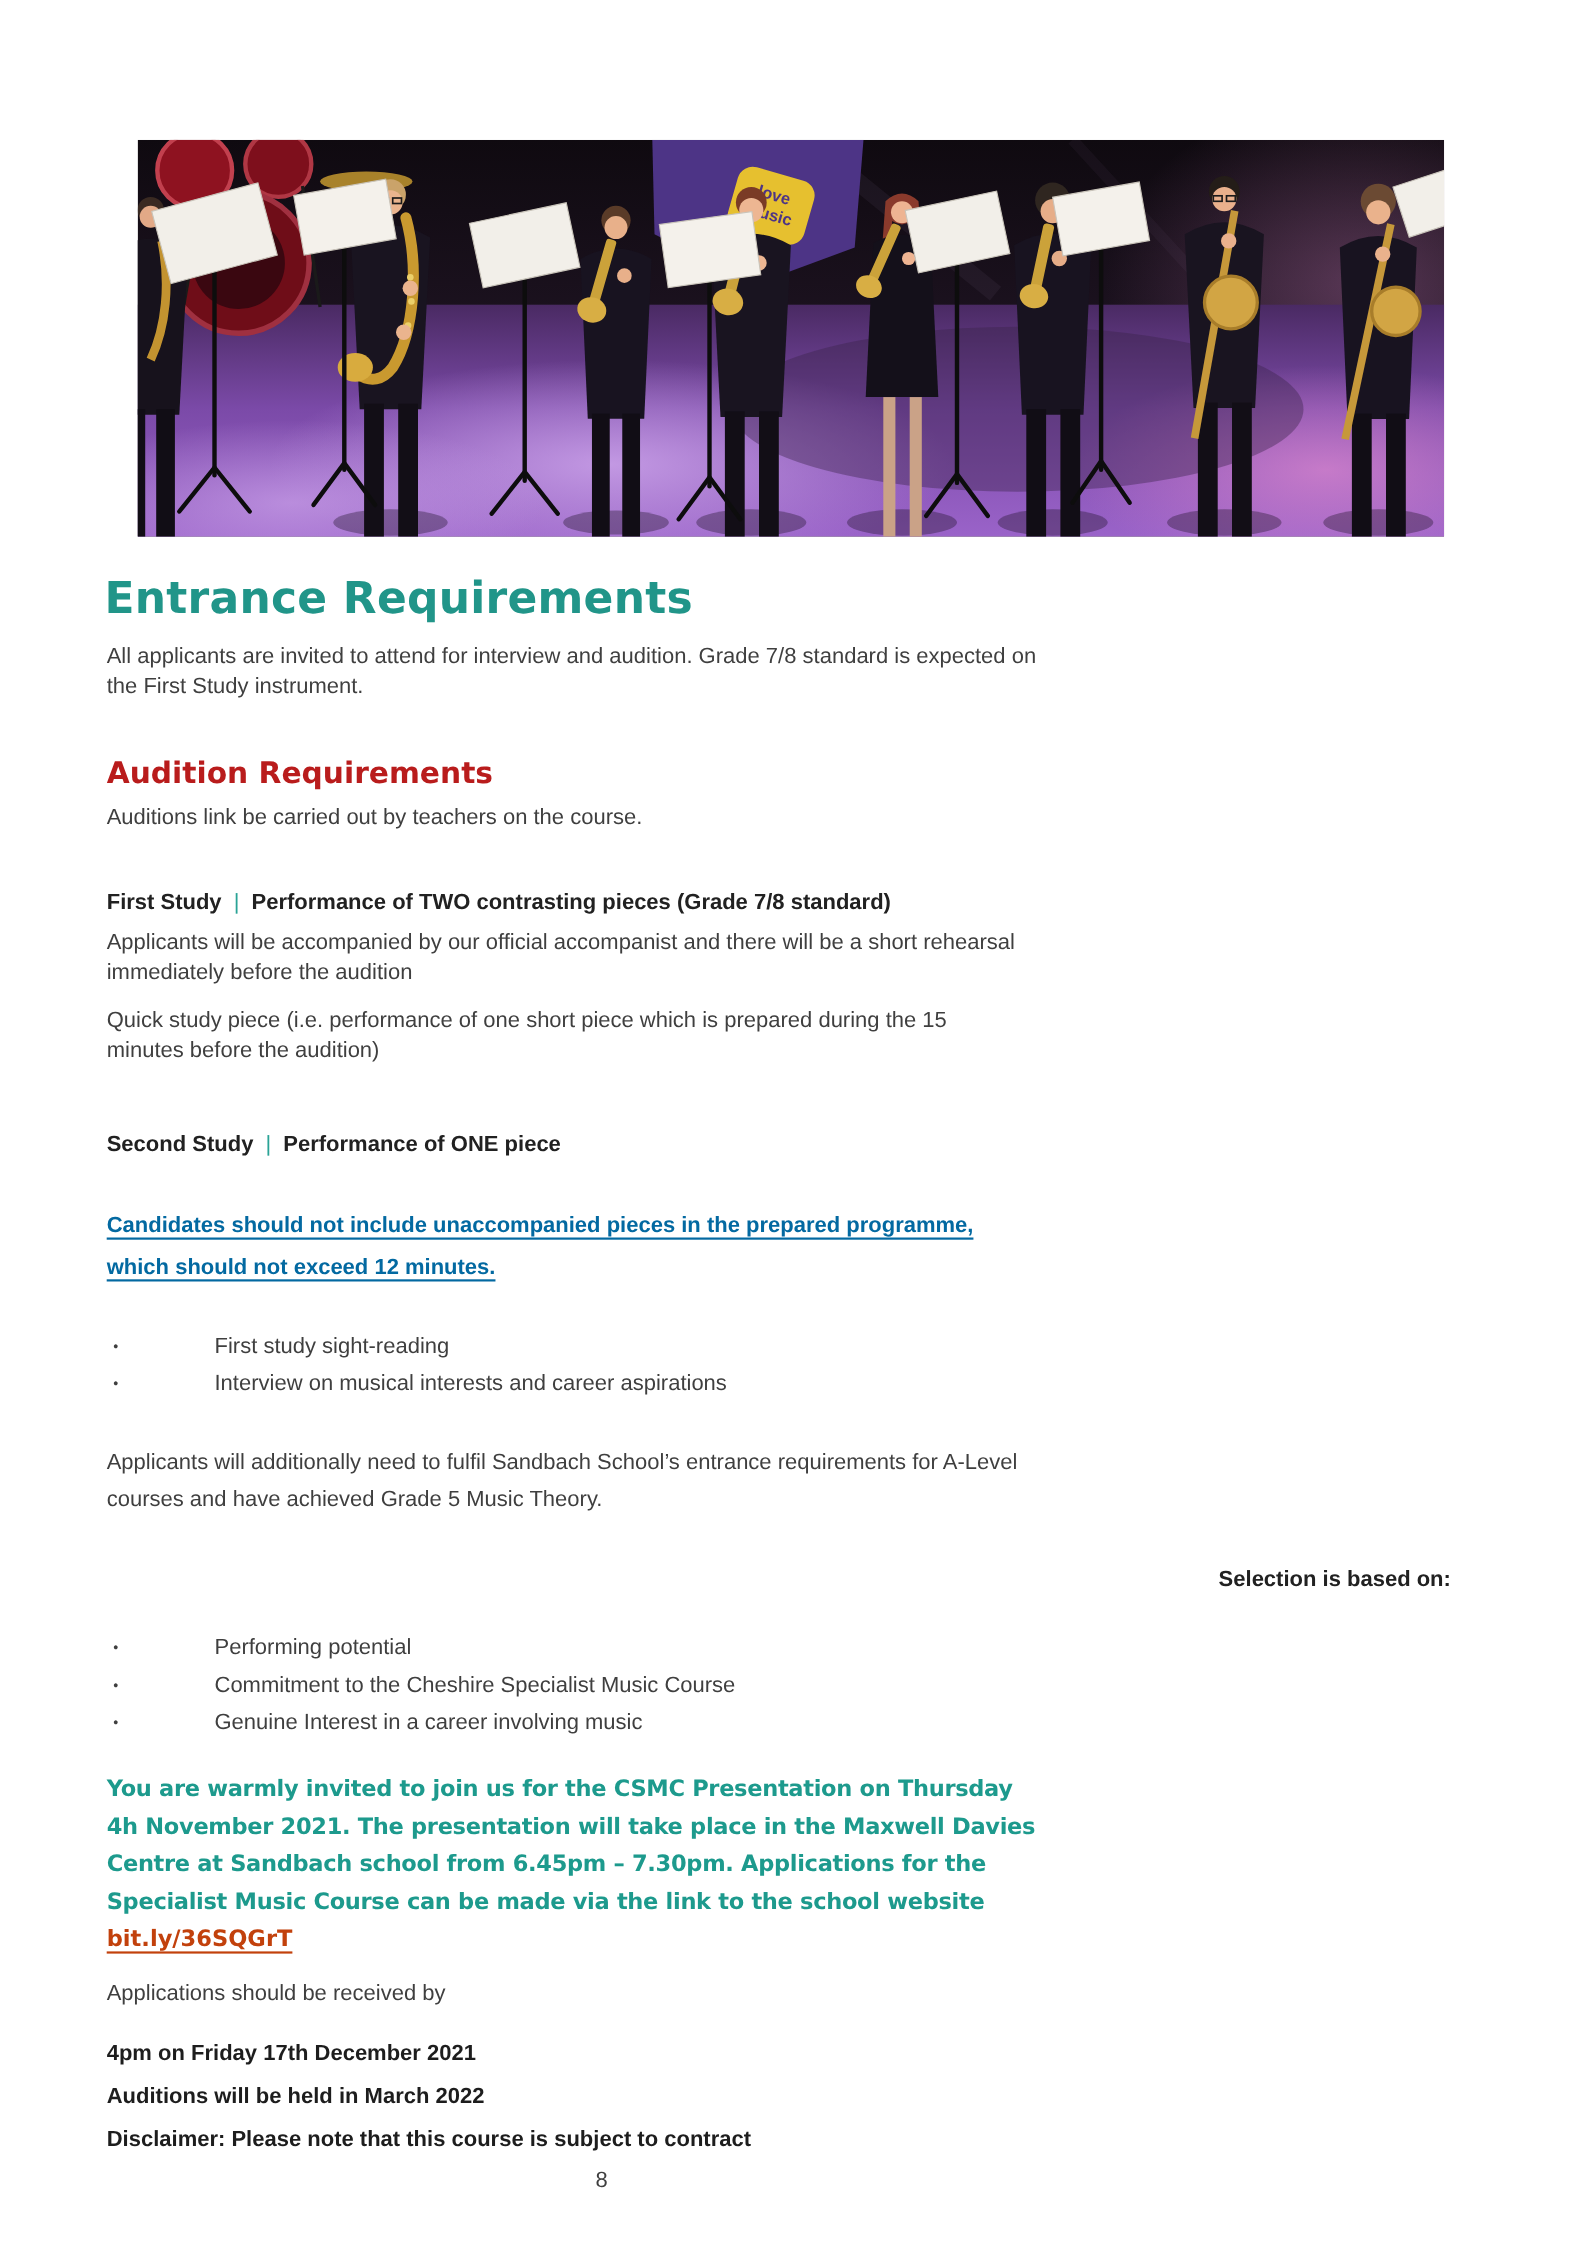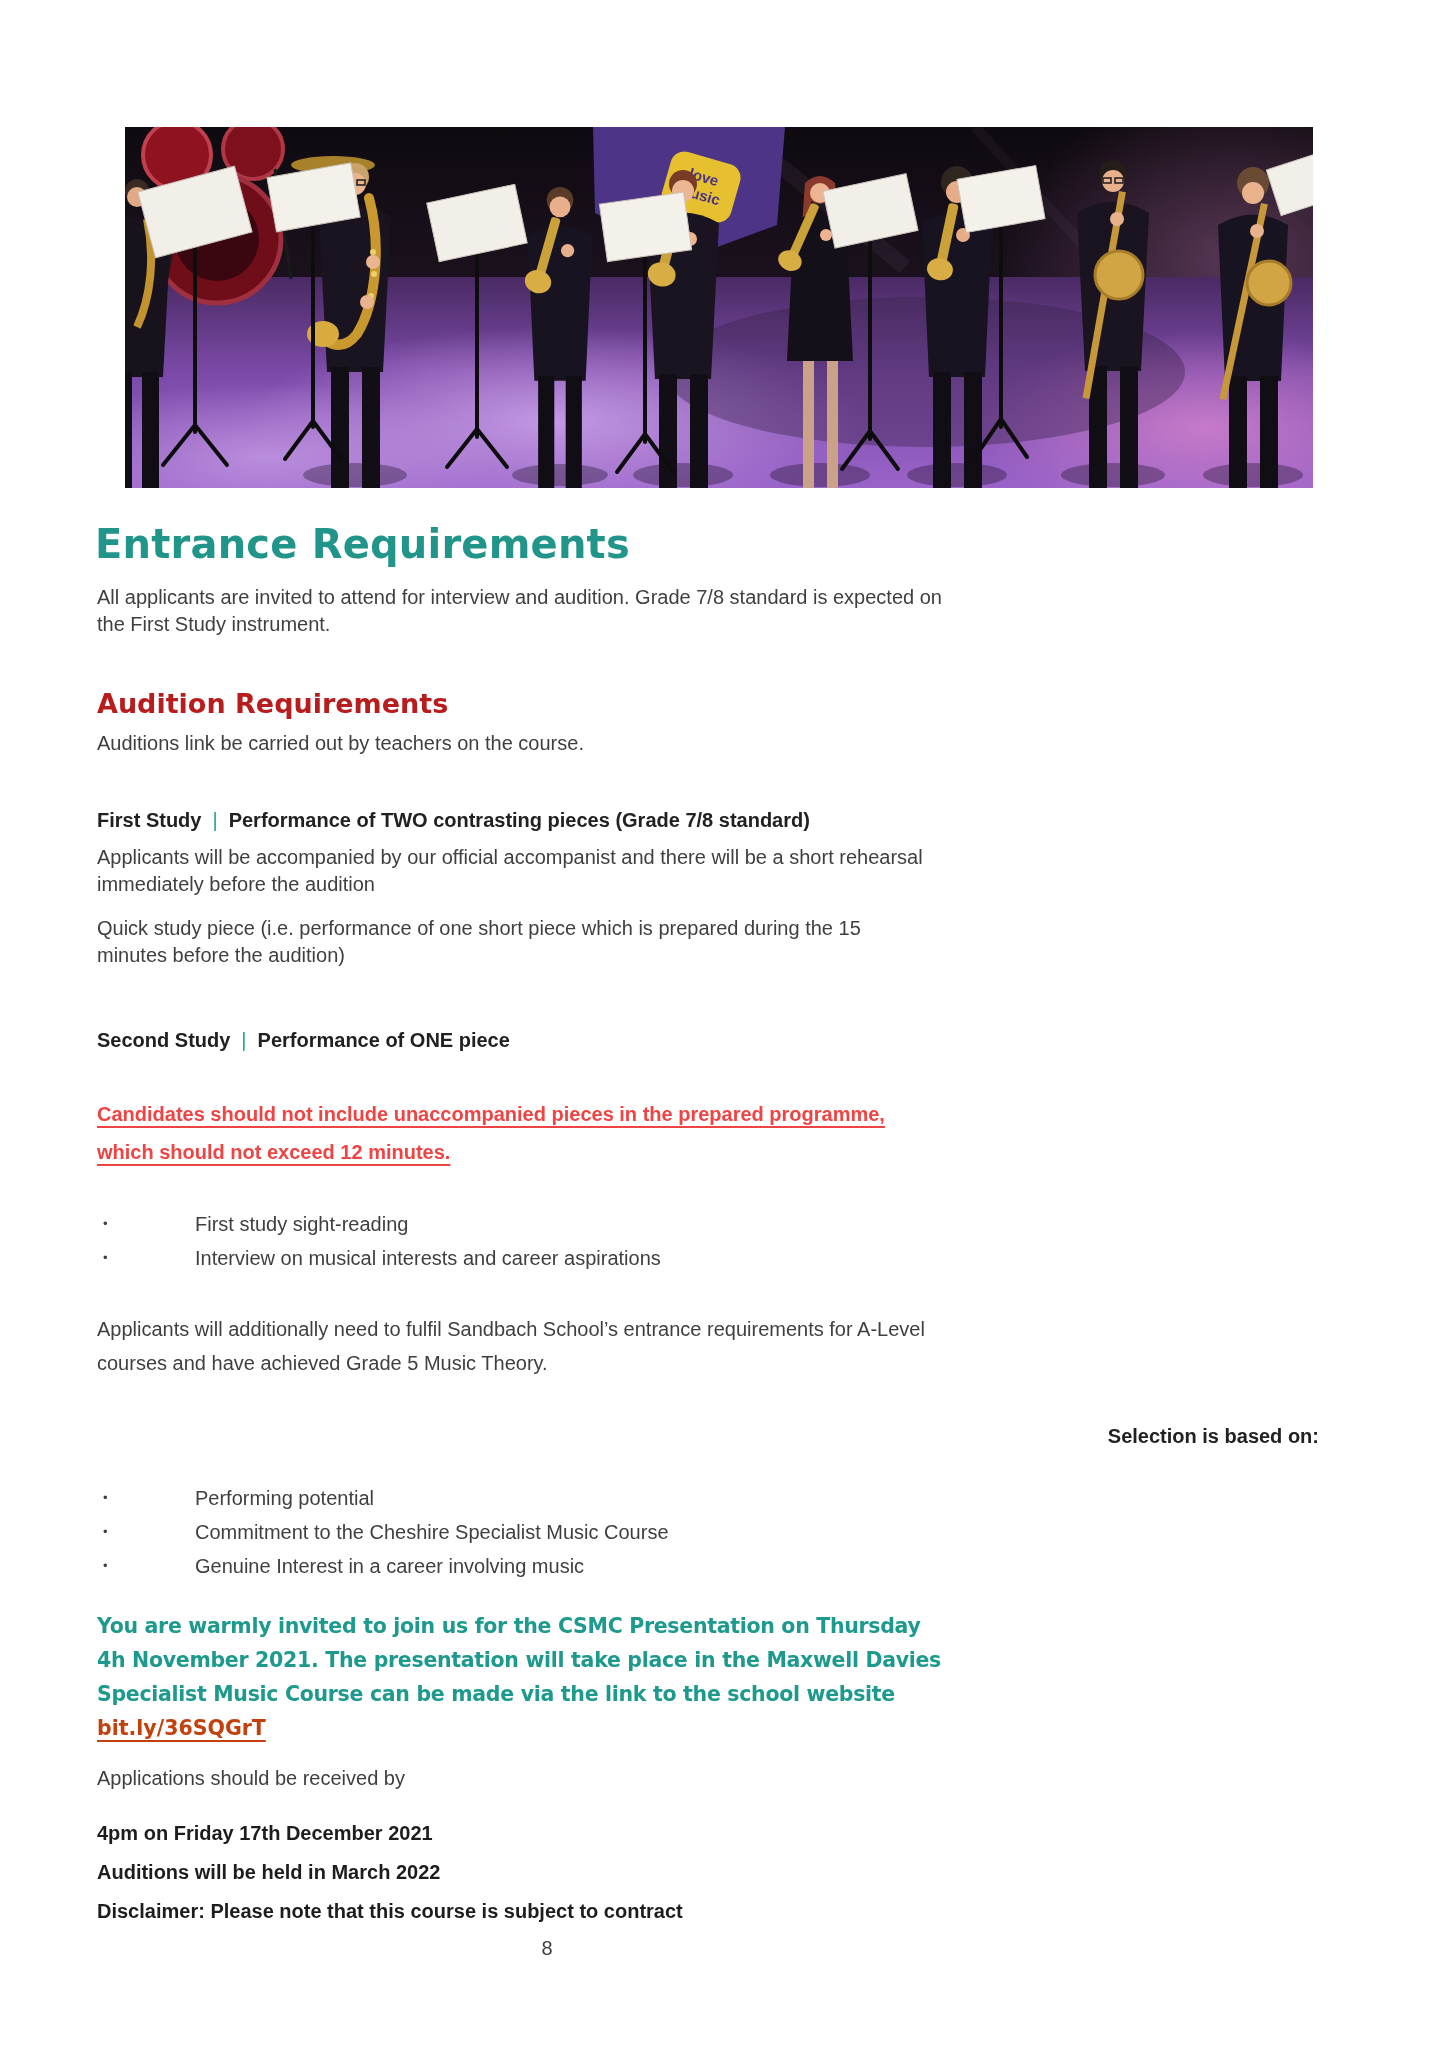--- a/index.html
+++ b/index.html
@@ -25,21 +25,21 @@
   .p-intro{margin-top:18px;max-width:845px;}
   .p-audintro{margin-top:11px;max-width:860px;}
   .studyline{margin-top:50px;font-size:20px;line-height:27px;}
   .studyline .lbl{font-weight:700;color:#212121;}
   .studyline .pipe{color:#2aa396;margin:0 11px;font-weight:400;}
   .studyline .txt{font-weight:700;color:#212121;}
   .p-accomp{margin-top:10px;max-width:845px;}
   .p-quick{margin-top:17px;max-width:805px;}
   .studyline2{margin-top:58px;}
   .p-warning{
-    margin-top:41px;max-width:840px;font-weight:700;color:#ef4444;
+    margin-top:41px;max-width:840px;font-weight:700;color:#0369a1;
     line-height:38px;text-decoration:underline;text-decoration-thickness:2px;
     text-underline-offset:5px;
   }
   .bullets{margin-top:36px;}
   .bullets2{margin-top:31px;}
   .brow{display:flex;line-height:34px;font-size:20px;}
   .bdot{width:92px;flex:0 0 92px;padding-left:6px;font-size:13px;color:#3f3f3f;}
   .p-additional{margin-top:37px;max-width:860px;line-height:34px;}
   .p-selection{margin-top:43px;font-weight:700;color:#212121;text-align:right;}
   .invitation{margin-top:26px;}
@@ -323,20 +323,21 @@
     </div>
     <div class="brow">
       <span class="bdot">•</span>
       <span class="btxt">Genuine Interest in a career involving music</span>
     </div>
   </div>
 
   <div class="invitation">
     <div class="iline">You are warmly invited to join us for the CSMC Presentation on Thursday</div>
     <div class="iline">4h November 2021. The presentation will take place in the Maxwell Davies</div>
+    <div class="iline">Centre at Sandbach school from 6.45pm – 7.30pm. Applications for the</div>
     <div class="iline">Specialist Music Course can be made via the link to the school website</div>
     <a class="ilink">bit.ly/36SQGrT</a>
   </div>
 
   <p class="p-received">Applications should be received by</p>
 
   <div class="deadlines">
     <div class="dline">4pm on Friday 17th December 2021</div>
     <div class="dline">Auditions will be held in March 2022</div>
     <div class="dline">Disclaimer: Please note that this course is subject to contract</div>

